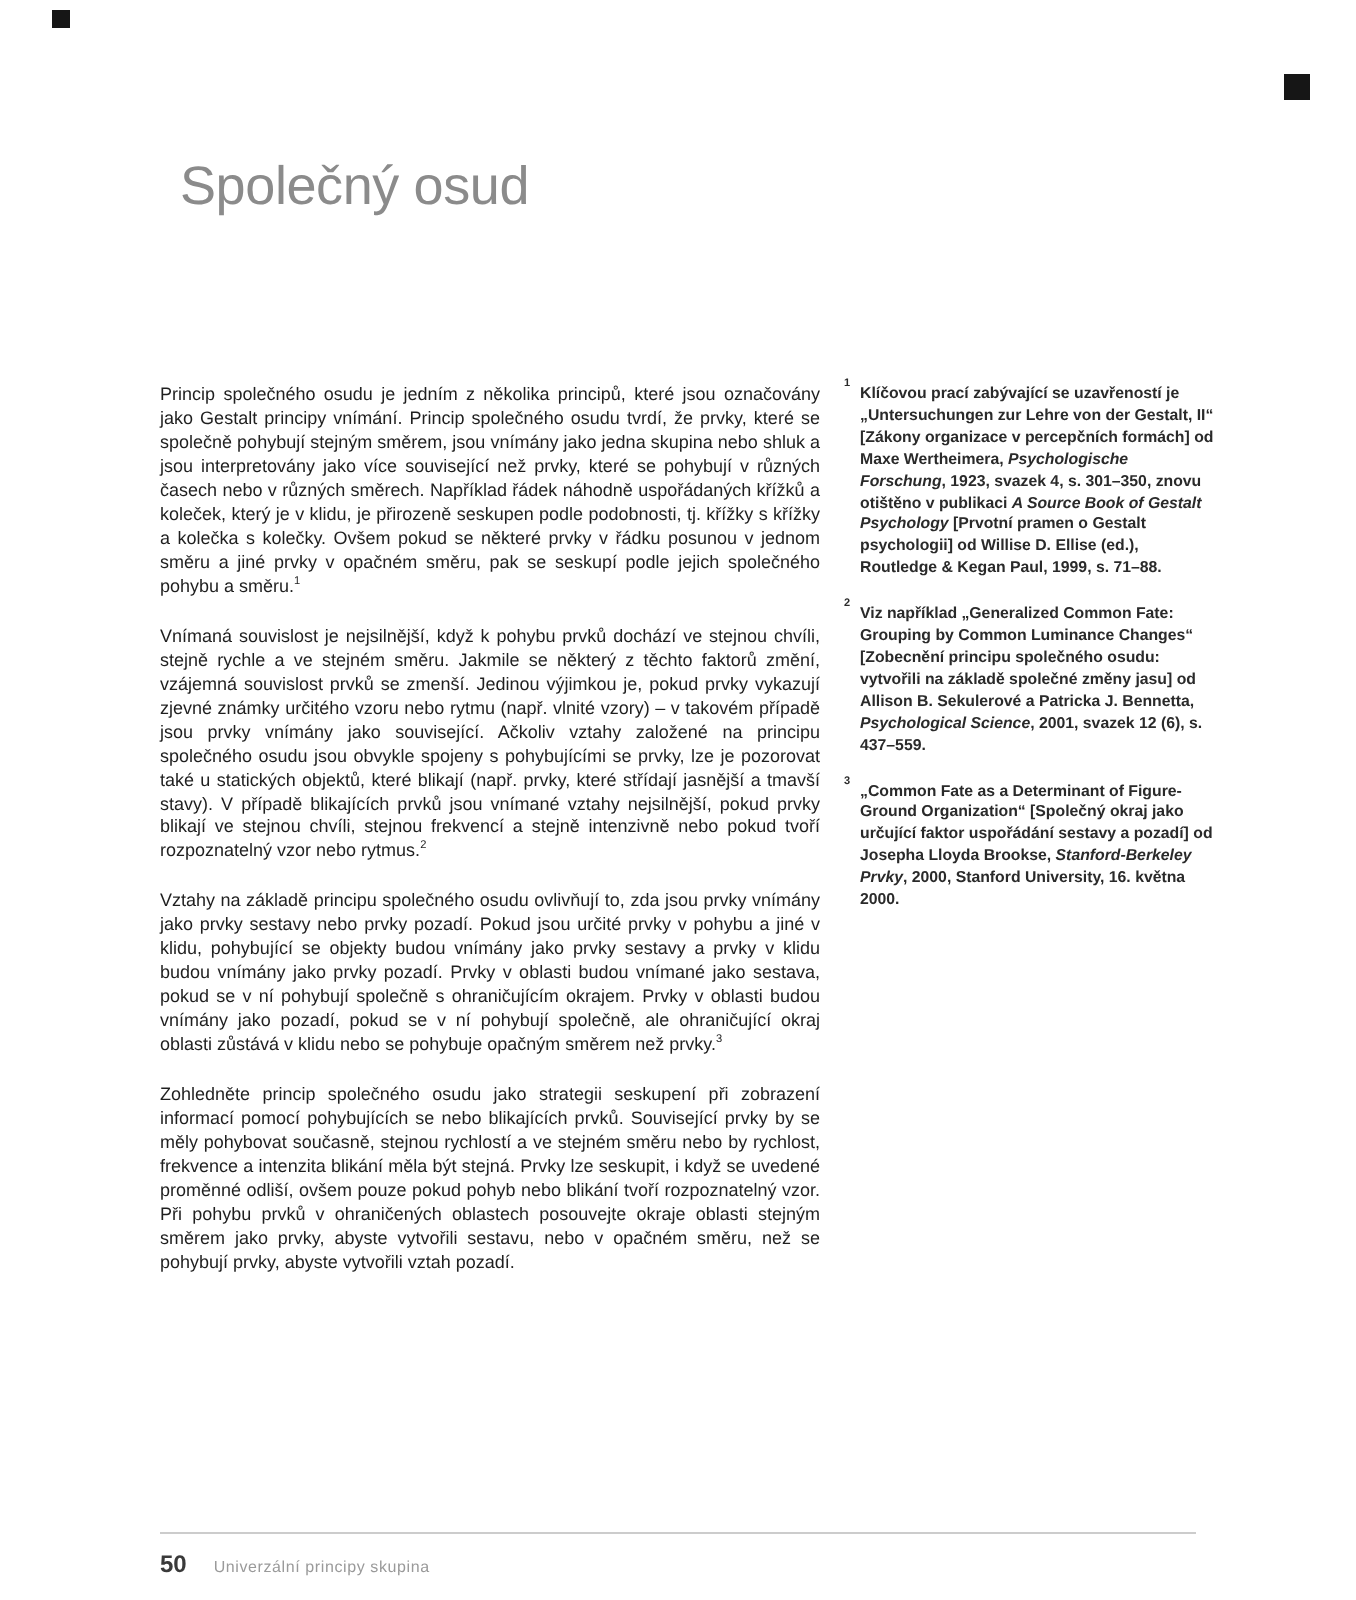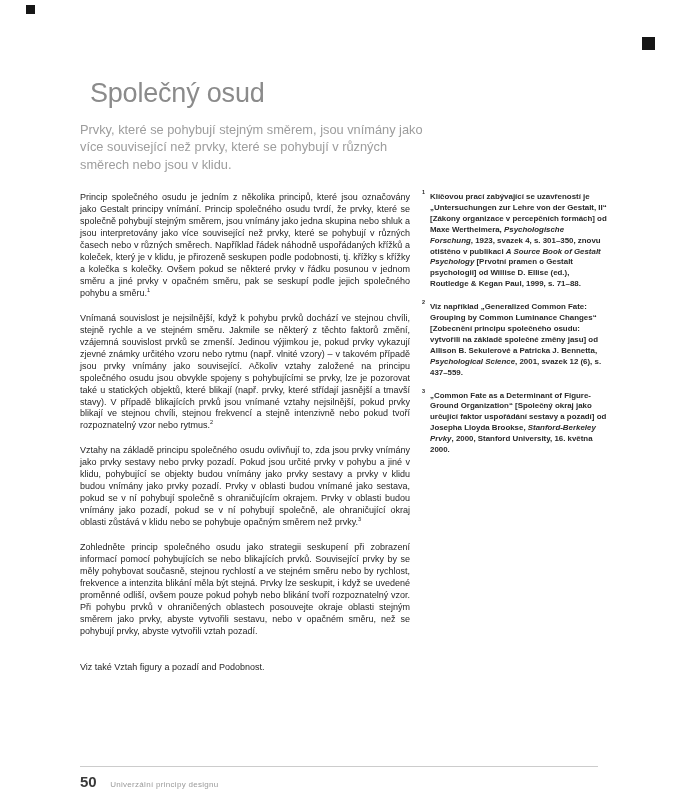--- a/index.html
+++ b/index.html
@@ -44,56 +44,54 @@
     font-size: 7.9px; line-height: 1.38; color: #2a2a2a;
     text-align: left;
     font-weight: bold;
   }
   .note { position: relative; padding-left: 8px; margin-bottom: 12px; }
   .note-num { position: absolute; left: 0; top: 0; font-size: 5.5px; }
   .footer {
     position: absolute; left: 80px; top: 766px; width: 518px;
     border-top: 1px solid #cccccc; padding-top: 6px;
   }
-  .page-num { font-size: 15px; font-weight: bold; color: #3a3a3a; margin-right: 9px; }
+  .page-num { font-size: 12px; font-weight: bold; color: #3a3a3a; margin-right: 9px; }
   .book-title { font-size: 8px; color: #9a9a9a; letter-spacing: 0.3px; }
 </style>
 </head>
 <body>
 
 <div class="page">
 
   <div class="mark-tl"></div>
   <div class="mark-tr"></div>
 
   <h1 class="title">Společný osud</h1>
 
-  <p class="subtitle">Prvky, které se pohybují stejným směrem, jsou vnímány jako více související než prvky, které se pohybují v různých směrech nebo jsou v klidu.</p>
 
   <div class="main-col">
     <p class="para"><span>Princip společného osudu je jedním z několika principů, které jsou označovány jako Gestalt principy vnímání. Princip společného osudu tvrdí, že prvky, které se společně pohybují stejným směrem, jsou vnímány jako jedna skupina nebo shluk a jsou interpretovány jako více související než prvky, které se pohybují v různých časech nebo v různých směrech. Například řádek náhodně uspořádaných křížků a koleček, který je v klidu, je přirozeně seskupen podle podobnosti, tj. křížky s křížky a kolečka s kolečky. Ovšem pokud se některé prvky v řádku posunou v jednom směru a jiné prvky v opačném směru, pak se seskupí podle jejich společného pohybu a směru.</span><sup>1</sup></p>
     <p class="para"><span>Vnímaná souvislost je nejsilnější, když k pohybu prvků dochází ve stejnou chvíli, stejně rychle a ve stejném směru. Jakmile se některý z těchto faktorů změní, vzájemná souvislost prvků se zmenší. Jedinou výjimkou je, pokud prvky vykazují zjevné známky určitého vzoru nebo rytmu (např. vlnité vzory) – v takovém případě jsou prvky vnímány jako související. Ačkoliv vztahy založené na principu společného osudu jsou obvykle spojeny s pohybujícími se prvky, lze je pozorovat také u statických objektů, které blikají (např. prvky, které střídají jasnější a tmavší stavy). V případě blikajících prvků jsou vnímané vztahy nejsilnější, pokud prvky blikají ve stejnou chvíli, stejnou frekvencí a stejně intenzivně nebo pokud tvoří rozpoznatelný vzor nebo rytmus.</span><sup>2</sup></p>
     <p class="para"><span>Vztahy na základě principu společného osudu ovlivňují to, zda jsou prvky vnímány jako prvky sestavy nebo prvky pozadí. Pokud jsou určité prvky v pohybu a jiné v klidu, pohybující se objekty budou vnímány jako prvky sestavy a prvky v klidu budou vnímány jako prvky pozadí. Prvky v oblasti budou vnímané jako sestava, pokud se v ní pohybují společně s ohraničujícím okrajem. Prvky v oblasti budou vnímány jako pozadí, pokud se v ní pohybují společně, ale ohraničující okraj oblasti zůstává v klidu nebo se pohybuje opačným směrem než prvky.</span><sup>3</sup></p>
     <p class="para"><span>Zohledněte princip společného osudu jako strategii seskupení při zobrazení informací pomocí pohybujících se nebo blikajících prvků. Související prvky by se měly pohybovat současně, stejnou rychlostí a ve stejném směru nebo by rychlost, frekvence a intenzita blikání měla být stejná. Prvky lze seskupit, i když se uvedené proměnné odliší, ovšem pouze pokud pohyb nebo blikání tvoří rozpoznatelný vzor. Při pohybu prvků v ohraničených oblastech posouvejte okraje oblasti stejným směrem jako prvky, abyste vytvořili sestavu, nebo v opačném směru, než se pohybují prvky, abyste vytvořili vztah pozadí.</span></p>
-    <p class="see-also">Viz také Vztah figury a pozadí and Podobnost.</p>
   </div>
 
   <aside class="notes-col">
     <div class="note">
       <sup class="note-num">1</sup>
       <span class="note-text"><span>Klíčovou prací zabývající se uzavřeností je „Untersuchungen zur Lehre von der Gestalt, II“ [Zákony organizace v percepčních formách] od Maxe Wertheimera, </span><span style="font-style: italic;">Psychologische Forschung</span><span>, 1923, svazek 4, s. 301–350, znovu otištěno v publikaci </span><span style="font-style: italic;">A Source Book of Gestalt Psychology</span><span> [Prvotní pramen o Gestalt psychologii] od Willise D. Ellise (ed.), Routledge &amp; Kegan Paul, 1999, s. 71–88.</span></span>
     </div>
     <div class="note">
       <sup class="note-num">2</sup>
       <span class="note-text"><span>Viz například „Generalized Common Fate: Grouping by Common Luminance Changes“ [Zobecnění principu společného osudu: vytvořili na základě společné změny jasu] od Allison B. Sekulerové a Patricka J. Bennetta, </span><span style="font-style: italic;">Psychological Science</span><span>, 2001, svazek 12 (6), s. 437–559.</span></span>
     </div>
     <div class="note">
       <sup class="note-num">3</sup>
       <span class="note-text"><span>„Common Fate as a Determinant of Figure-Ground Organization“ [Společný okraj jako určující faktor uspořádání sestavy a pozadí] od Josepha Lloyda Brookse, </span><span style="font-style: italic;">Stanford-Berkeley Prvky</span><span>, 2000, Stanford University, 16. května 2000.</span></span>
     </div>
   </aside>
 
   <footer class="footer">
     <span class="page-num">50</span>
-    <span class="book-title">Univerzální principy designu</span>
+    <span class="book-title">Univerzální principy skupina</span>
   </footer>
 
 </div>
 
 </body></html>

